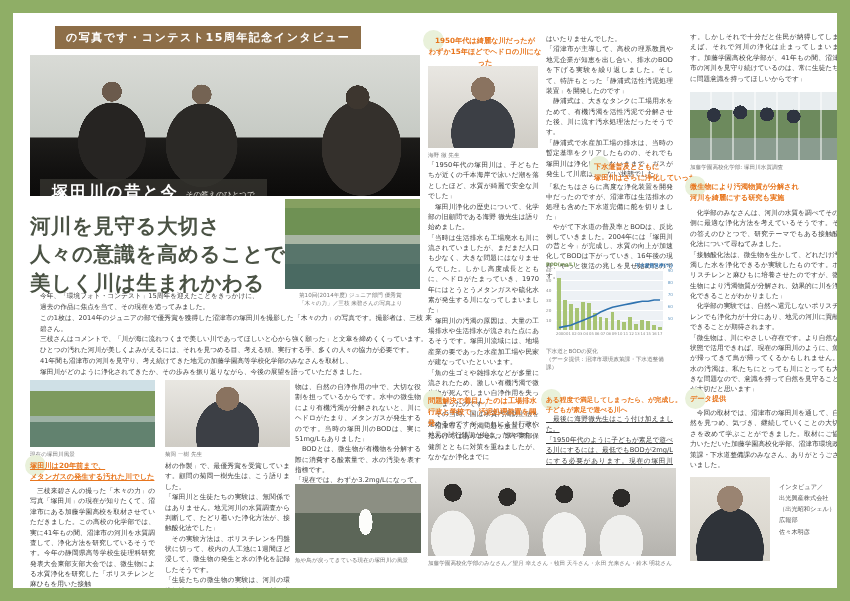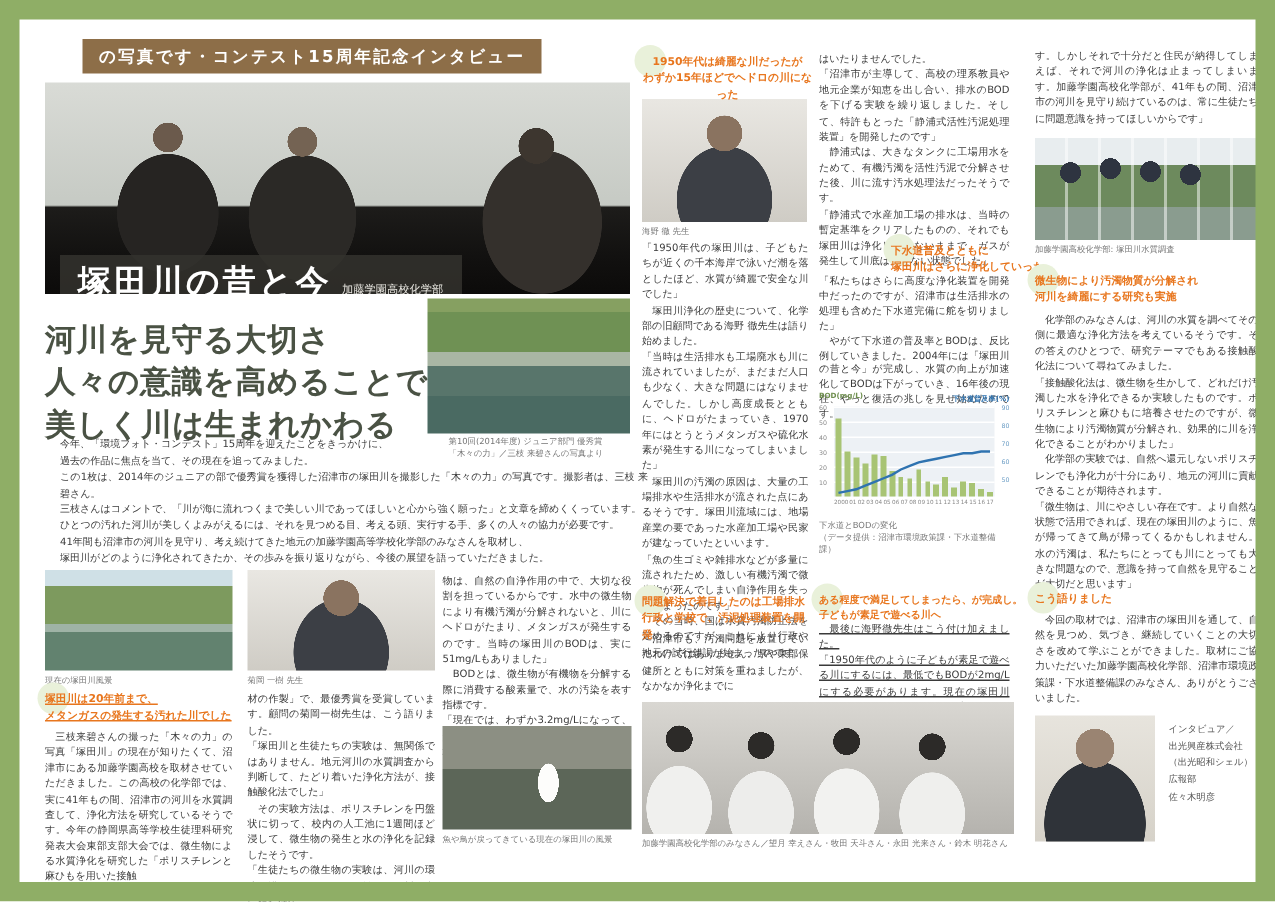--- a/index.html
+++ b/index.html
@@ -45,21 +45,21 @@
     radial-gradient(circle 7px at 52% 33%,#2e3440 99%,transparent),
     radial-gradient(circle 7px at 70% 36%,#2e3440 99%,transparent),
     repeating-linear-gradient(90deg,transparent 0 20px,rgba(255,255,255,.5) 20px 22px),
     linear-gradient(180deg,#e8edef 0 26%,#6d8a5d 26% 68%,#8a9c8f 68%);}
   .ph-interviewer{background:
     radial-gradient(circle 13px at 50% 26%,#9a8472 99%,transparent),
     radial-gradient(ellipse 34px 42px at 50% 86%,#2f3339 99%,transparent),
     linear-gradient(180deg,#e7e4dd,#d6d2c9);}
   .overlay{position:absolute;left:10px;bottom:-11px;background:rgba(52,50,46,.85);
            color:#fff;padding:3px 12px 4px;white-space:nowrap;}
-  .ttl{font-size:22px;font-weight:bold;letter-spacing:2px;}
+  .ttl{font-size:16px;font-weight:bold;letter-spacing:2px;}
   .ttl-sub{font-size:7.5px;margin-left:7px;color:#e8e6e0;}
   .main-h{position:absolute;left:30px;top:212px;margin:0;font-size:20.5px;font-weight:bold;
           color:#4a5244;line-height:1.38;letter-spacing:.5px;}
   .body{position:absolute;font-size:6.7px;line-height:1.55;color:#3a3a3a;text-align:justify;}
   .cap{position:absolute;font-size:5.6px;color:#777;line-height:1.45;}
   .sec-h{position:absolute;font-size:7.2px;font-weight:bold;color:#e8761e;line-height:1.5;z-index:1;}
   .sec-h::before{content:"";position:absolute;left:-5px;top:-6px;width:21px;height:21px;
                  border-radius:50%;background:#e9f1da;z-index:-1;}
   
   .p-interview{left:30px;top:55px;width:390px;height:141px;}
@@ -115,21 +115,21 @@
 </style>
 </head>
 <body>
 
 <div>
   <div class="frame"></div>
   <div class="tag">の写真です・コンテスト15周年記念インタビュー</div>
 
   <div class="ph ph-interview p-interview">
     <div class="overlay">
-      <span class="ttl">塚田川の昔と今</span><span class="ttl-sub">加藤学園高校化学部</span>
+      <span class="ttl">塚田川の昔と今</span><span class="ttl-sub">その答えのひとつで</span>
     </div>
   </div>
   <h1 class="main-h pre">河川を見守る大切さ
 人々の意識を高めることで
 美しく川は生まれかわる</h1>
   <div class="ph ph-river p-award"></div>
   <div class="cap pre p-award-cap">第10回(2014年度) ジュニア部門 優秀賞
 「木々の力」／三枝 来碧さんの写真より</div>
   <div class="body pre p-intro">今年、「環境フォト・コンテスト」15周年を迎えたことをきっかけに、
 過去の作品に焦点を当て、その現在を追ってみました。
@@ -260,21 +260,21 @@
 
   <div class="body pre p-r3-b1">す。しかしそれで十分だと住民が納得してしまえば、それで河川の浄化は止まってしまいます。加藤学園高校化学部が、41年もの間、沼津市の河川を見守り続けているのは、常に生徒たちに問題意識を持ってほしいからです」</div>
   <div class="ph ph-bridge p-r3-ph"></div>
   <div class="cap p-r3-cap">加藤学園高校化学部: 塚田川水質調査</div>
   <div class="sec-h pre p-r3-h1">微生物により汚濁物質が分解され
 河川を綺麗にする研究も実施</div>
   <div class="body pre p-r3-b2">　化学部のみなさんは、河川の水質を調べてその側に最適な浄化方法を考えているそうです。その答えのひとつで、研究テーマでもある接触酸化法について尋ねてみました。
 「接触酸化法は、微生物を生かして、どれだけ汚濁した水を浄化できるか実験したものです。ポリスチレンと麻ひもに培養させたのですが、微生物により汚濁物質が分解され、効果的に川を浄化できることがわかりました」
 　化学部の実験では、自然へ還元しないポリスチレンでも浄化力が十分にあり、地元の河川に貢献できることが期待されます。
 「微生物は、川にやさしい存在です。より自然な状態で活用できれば、現在の塚田川のように、魚が帰ってきて鳥が帰ってくるかもしれません。水の汚濁は、私たちにとっても川にとっても大きな問題なので、意識を持って自然を見守ることが大切だと思います」</div>
-  <div class="sec-h p-r3-h2">こう語りました</div>
+  <div class="sec-h p-r3-h2">データ提供</div>
   <div class="body pre p-r3-b3">　今回の取材では、沼津市の塚田川を通して、自然を見つめ、気づき、継続していくことの大切さを改めて学ぶことができました。取材にご協力いただいた加藤学園高校化学部、沼津市環境政策課・下水道整備課のみなさん、ありがとうございました。</div>
   <div class="ph ph-interviewer p-int-ph"></div>
   <div class="cap pre p-credit">インタビュア／
 出光興産株式会社
 （出光昭和シェル）
 広報部
 佐々木明彦</div>
 </div>
 
 </body></html>

